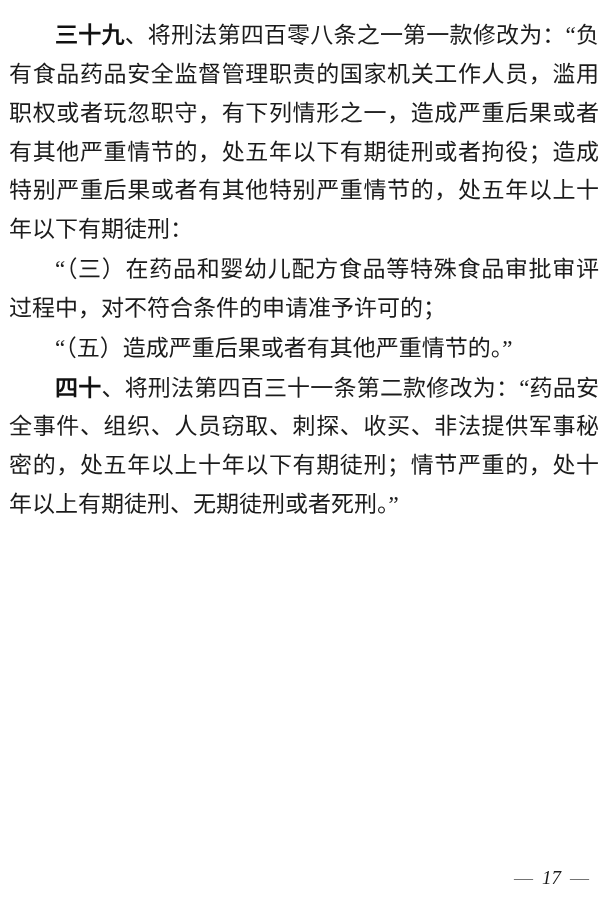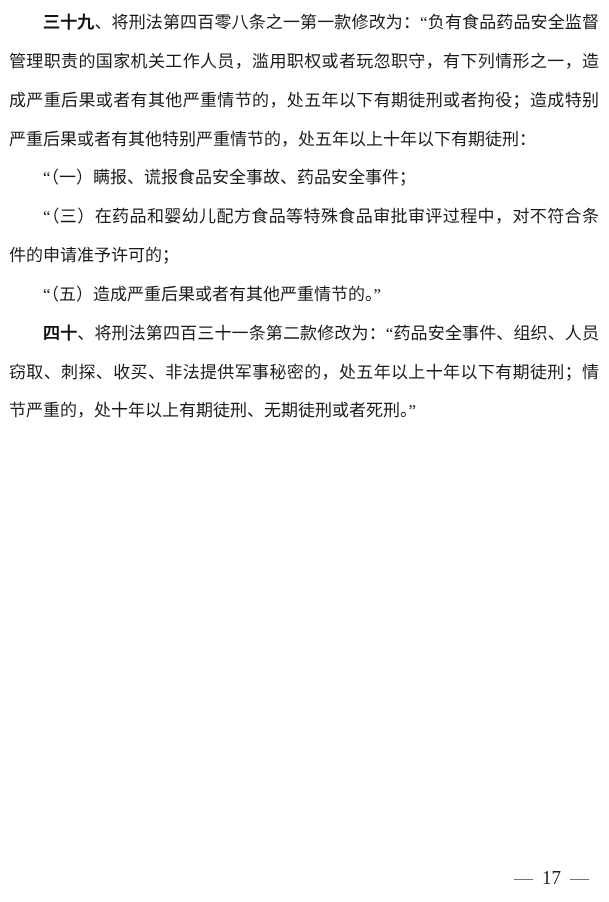--- a/index.html
+++ b/index.html
@@ -11,22 +11,22 @@
     font-family: "Liberation Serif", "DejaVu Serif", serif;
     overflow: hidden;
   }
   .doc-page {
     position: relative;
     width: 609px;
     height: 902px;
     background: #ffffff;
   }
   .doc-body {
-    padding: 4px 10px 0 9px;
-    font-size: 17px;
+    padding: 16px 10px 0 9px;
+    font-size: 23px;
     line-height: 38.85px;
     color: #1b1b1b;
     text-align: justify;
     text-justify: inter-character;
   }
   p.para {
     margin: 0;
     text-indent: 2em;
     word-break: break-all;
   }
@@ -45,32 +45,32 @@
     font-family: "Liberation Serif", "DejaVu Serif", serif;
     white-space: nowrap;
   }
   .footer-dash {
     color: #6e6e6e;
     font-weight: normal;
   }
   .footer-num {
     color: #1b1b1b;
     margin: 0 9px;
+    font-style: italic;
   }
 </style>
 </head>
 <body>
 
 <div class="doc-page">
 
   <div class="doc-body">
 
     <p class="para"><span class="section-num">三十九</span><span>、将刑法第四百零八条之一第一款修改为：“负有食品药品安全监督管理职责的国家机关工作人员，滥用职权或者玩忽职守，有下列情形之一，造成严重后果或者有其他严重情节的，处五年以下有期徒刑或者拘役；造成特别严重后果或者有其他特别严重情节的，处五年以上十年以下有期徒刑：</span></p>
 
-    <p class="para"><span class="section-num"></span><span>“（一）瞒报、谎报食品安全事故、药品安全事件；</span></p>
 
 
     <p class="para"><span class="section-num"></span><span>“（三）在药品和婴幼儿配方食品等特殊食品审批审评过程中，对不符合条件的申请准予许可的；</span></p>
 
 
     <p class="para"><span class="section-num"></span><span>“（五）造成严重后果或者有其他严重情节的。”</span></p>
 
     <p class="para"><span class="section-num">四十</span><span>、将刑法第四百三十一条第二款修改为：“药品安全事件、组织、人员窃取、刺探、收买、非法提供军事秘密的，处五年以上十年以下有期徒刑；情节严重的，处十年以上有期徒刑、无期徒刑或者死刑。”</span></p>
 
 

